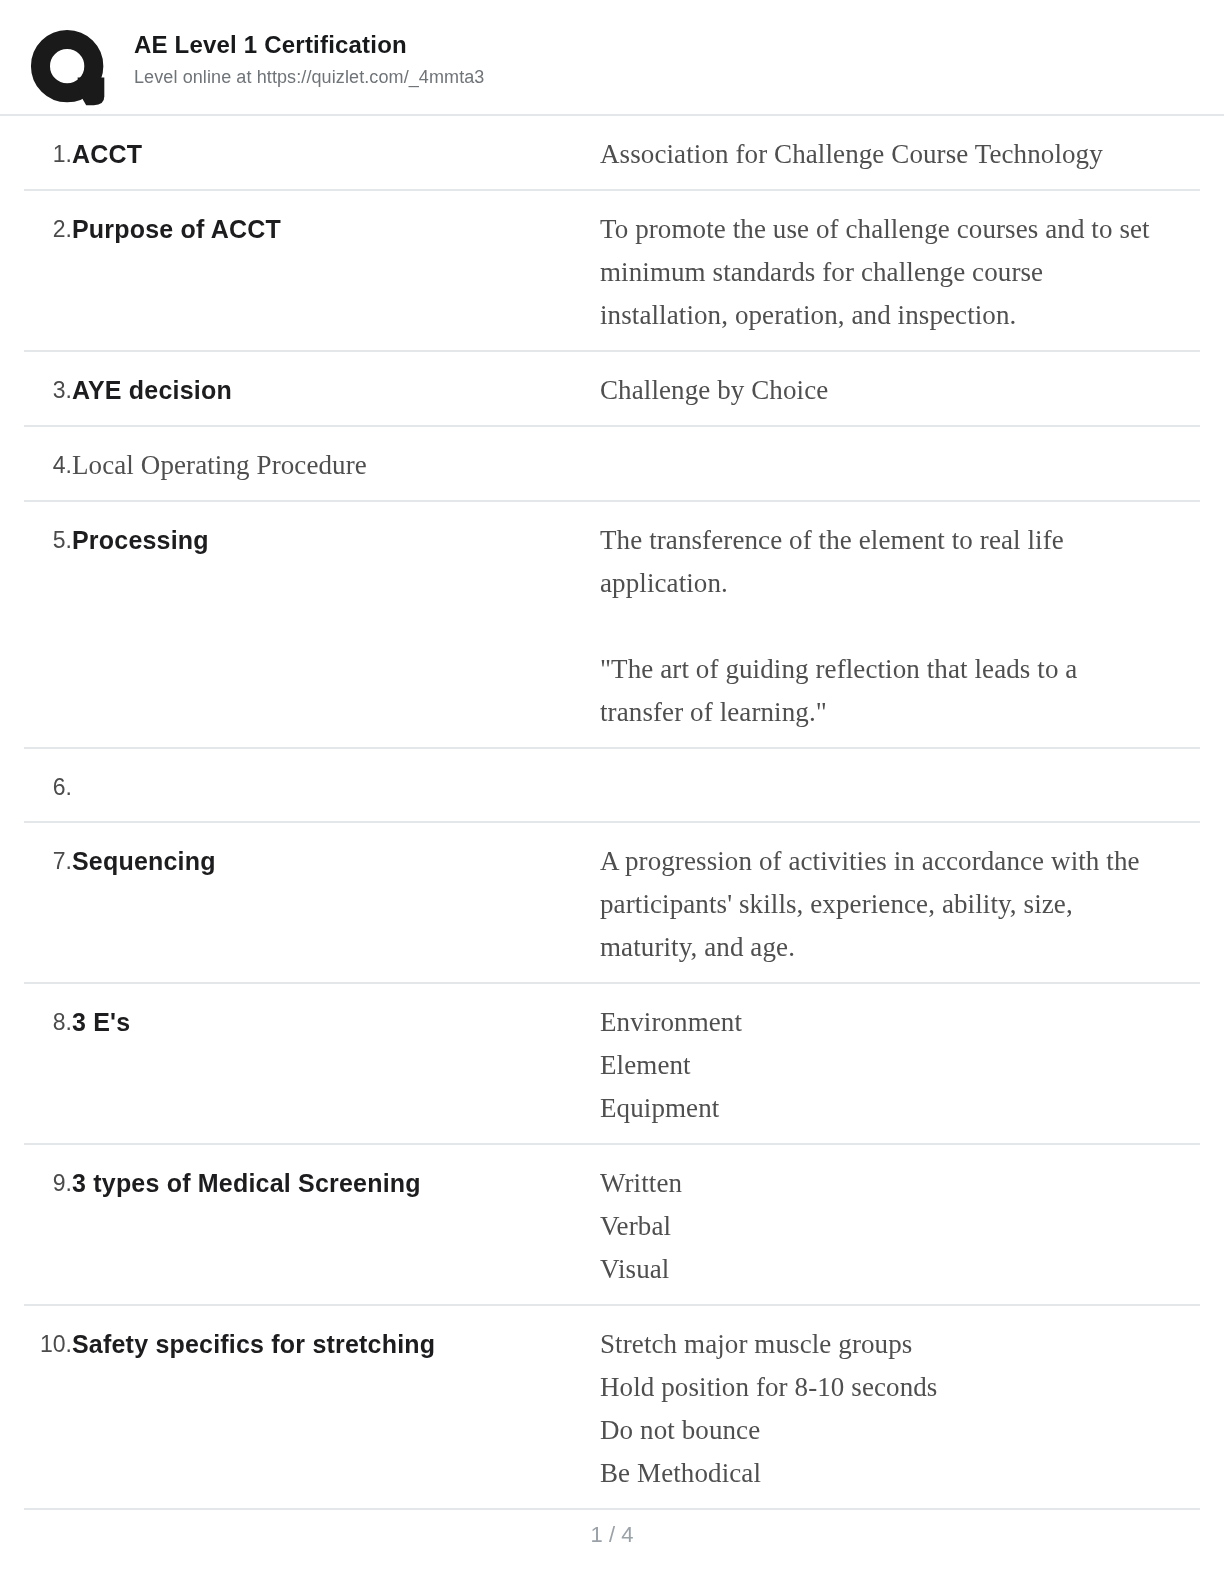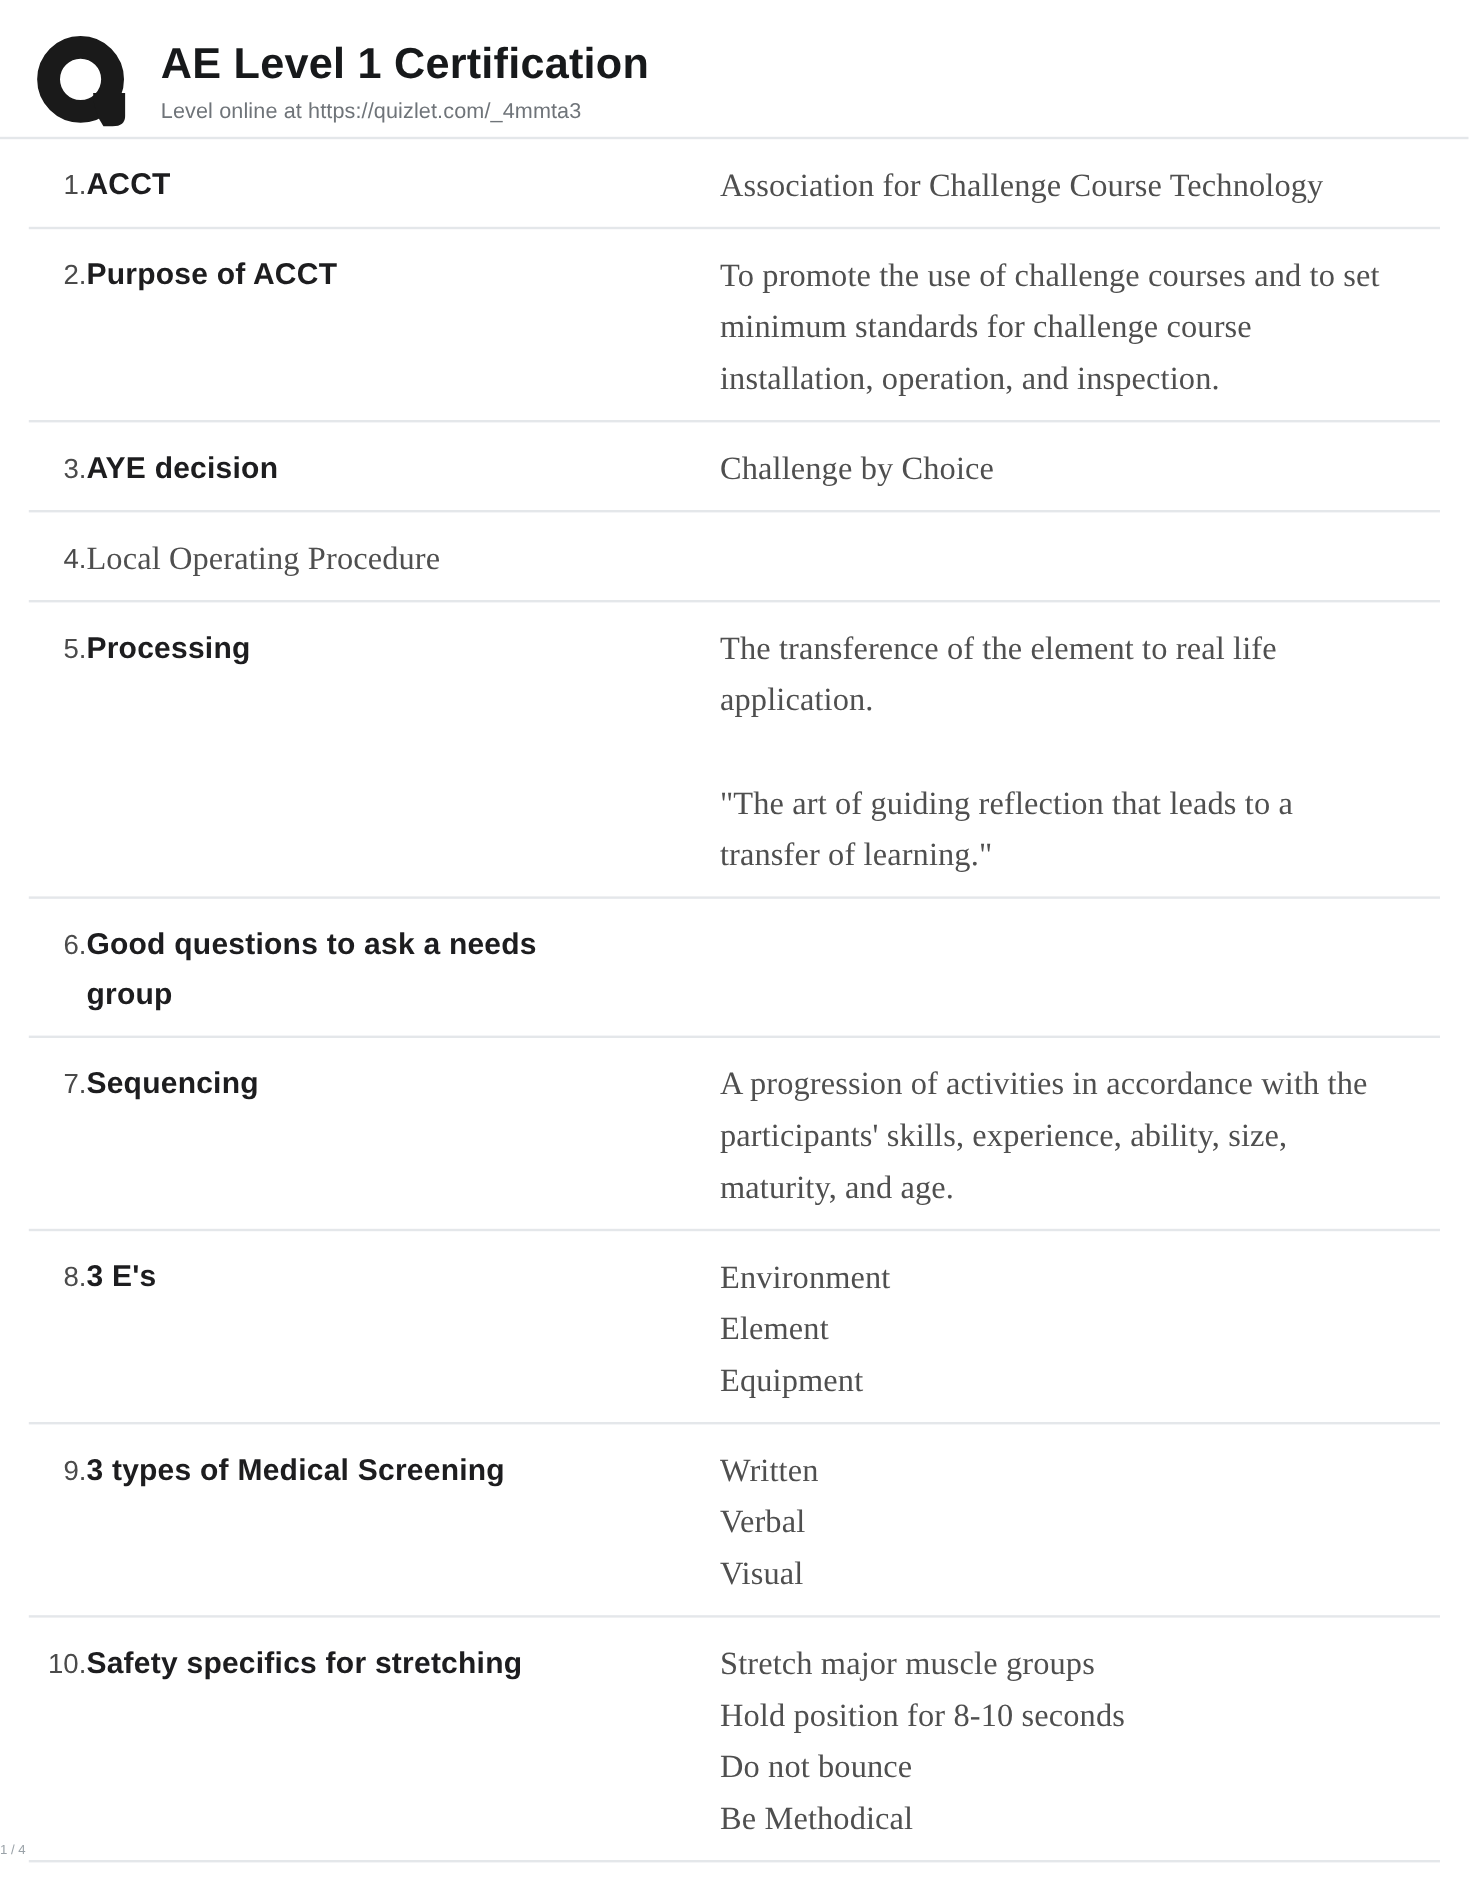--- a/index.html
+++ b/index.html
@@ -15,21 +15,21 @@
   .hdr{
     display:flex;align-items:flex-start;
     padding:26px 30px 0 30px;
     height:88px;
     border-bottom:2px solid #e4e7ea;
     box-sizing:content-box;
   }
   .logo{width:80px;height:86px;flex:none;}
   .hdr-text{margin-left:24px;padding-top:4px;}
   .title{
-    font-size:36px;font-weight:600;color:#17191b;
+    font-size:24px;font-weight:600;color:#17191b;
     margin:0;line-height:1.25;letter-spacing:0.2px;
   }
   .subtitle{
     font-size:18px;color:#6f7479;font-weight:400;
     margin-top:7px;letter-spacing:0.1px;
   }
   
   .rows{display:block;}
   .row{
     display:flex;align-items:flex-start;
@@ -54,22 +54,22 @@
     padding-right:34px;
     font-size:27px;font-weight:400;color:#4f4f4f;
     line-height:43px;
     white-space:pre-line;
     letter-spacing:0.1px;
     font-family:Liberation Serif, serif;
   }
   
   .footer{
     position:absolute;left:0;right:0;bottom:36px;
-    text-align:left;
-    font-size:11px;color:#9aa2a8;font-weight:400;
+    text-align:center;
+    font-size:22px;color:#9aa2a8;font-weight:400;
   }
 </style>
 </head>
 <body>
 
 <div class="page">
 
   <header class="hdr">
     <svg class="logo" viewBox="0 0 84 90" aria-hidden="true">
       <circle cx="39" cy="42" r="28" fill="none" stroke="#1a1a1a" stroke-width="20"></circle>
@@ -117,23 +117,20 @@
       <div class="term">
           <span class="term-inner">Processing</span>
         </div>
       <div class="def">The transference of the element to real life application.
 
 "The art of guiding reflection that leads to a transfer of learning."</div>
     </div>
 
     <div class="row">
       <div class="num">6.</div>
-      <div class="term">
-          <span class="term-inner">Good questions to ask a needs group</span>
-        </div>
       <div class="def"></div>
     </div>
 
     <div class="row">
       <div class="num">7.</div>
       <div class="term">
           <span class="term-inner">Sequencing</span>
         </div>
       <div class="def">A progression of activities in accordance with the participants' skills, experience, ability, size, maturity, and age.</div>
     </div>

